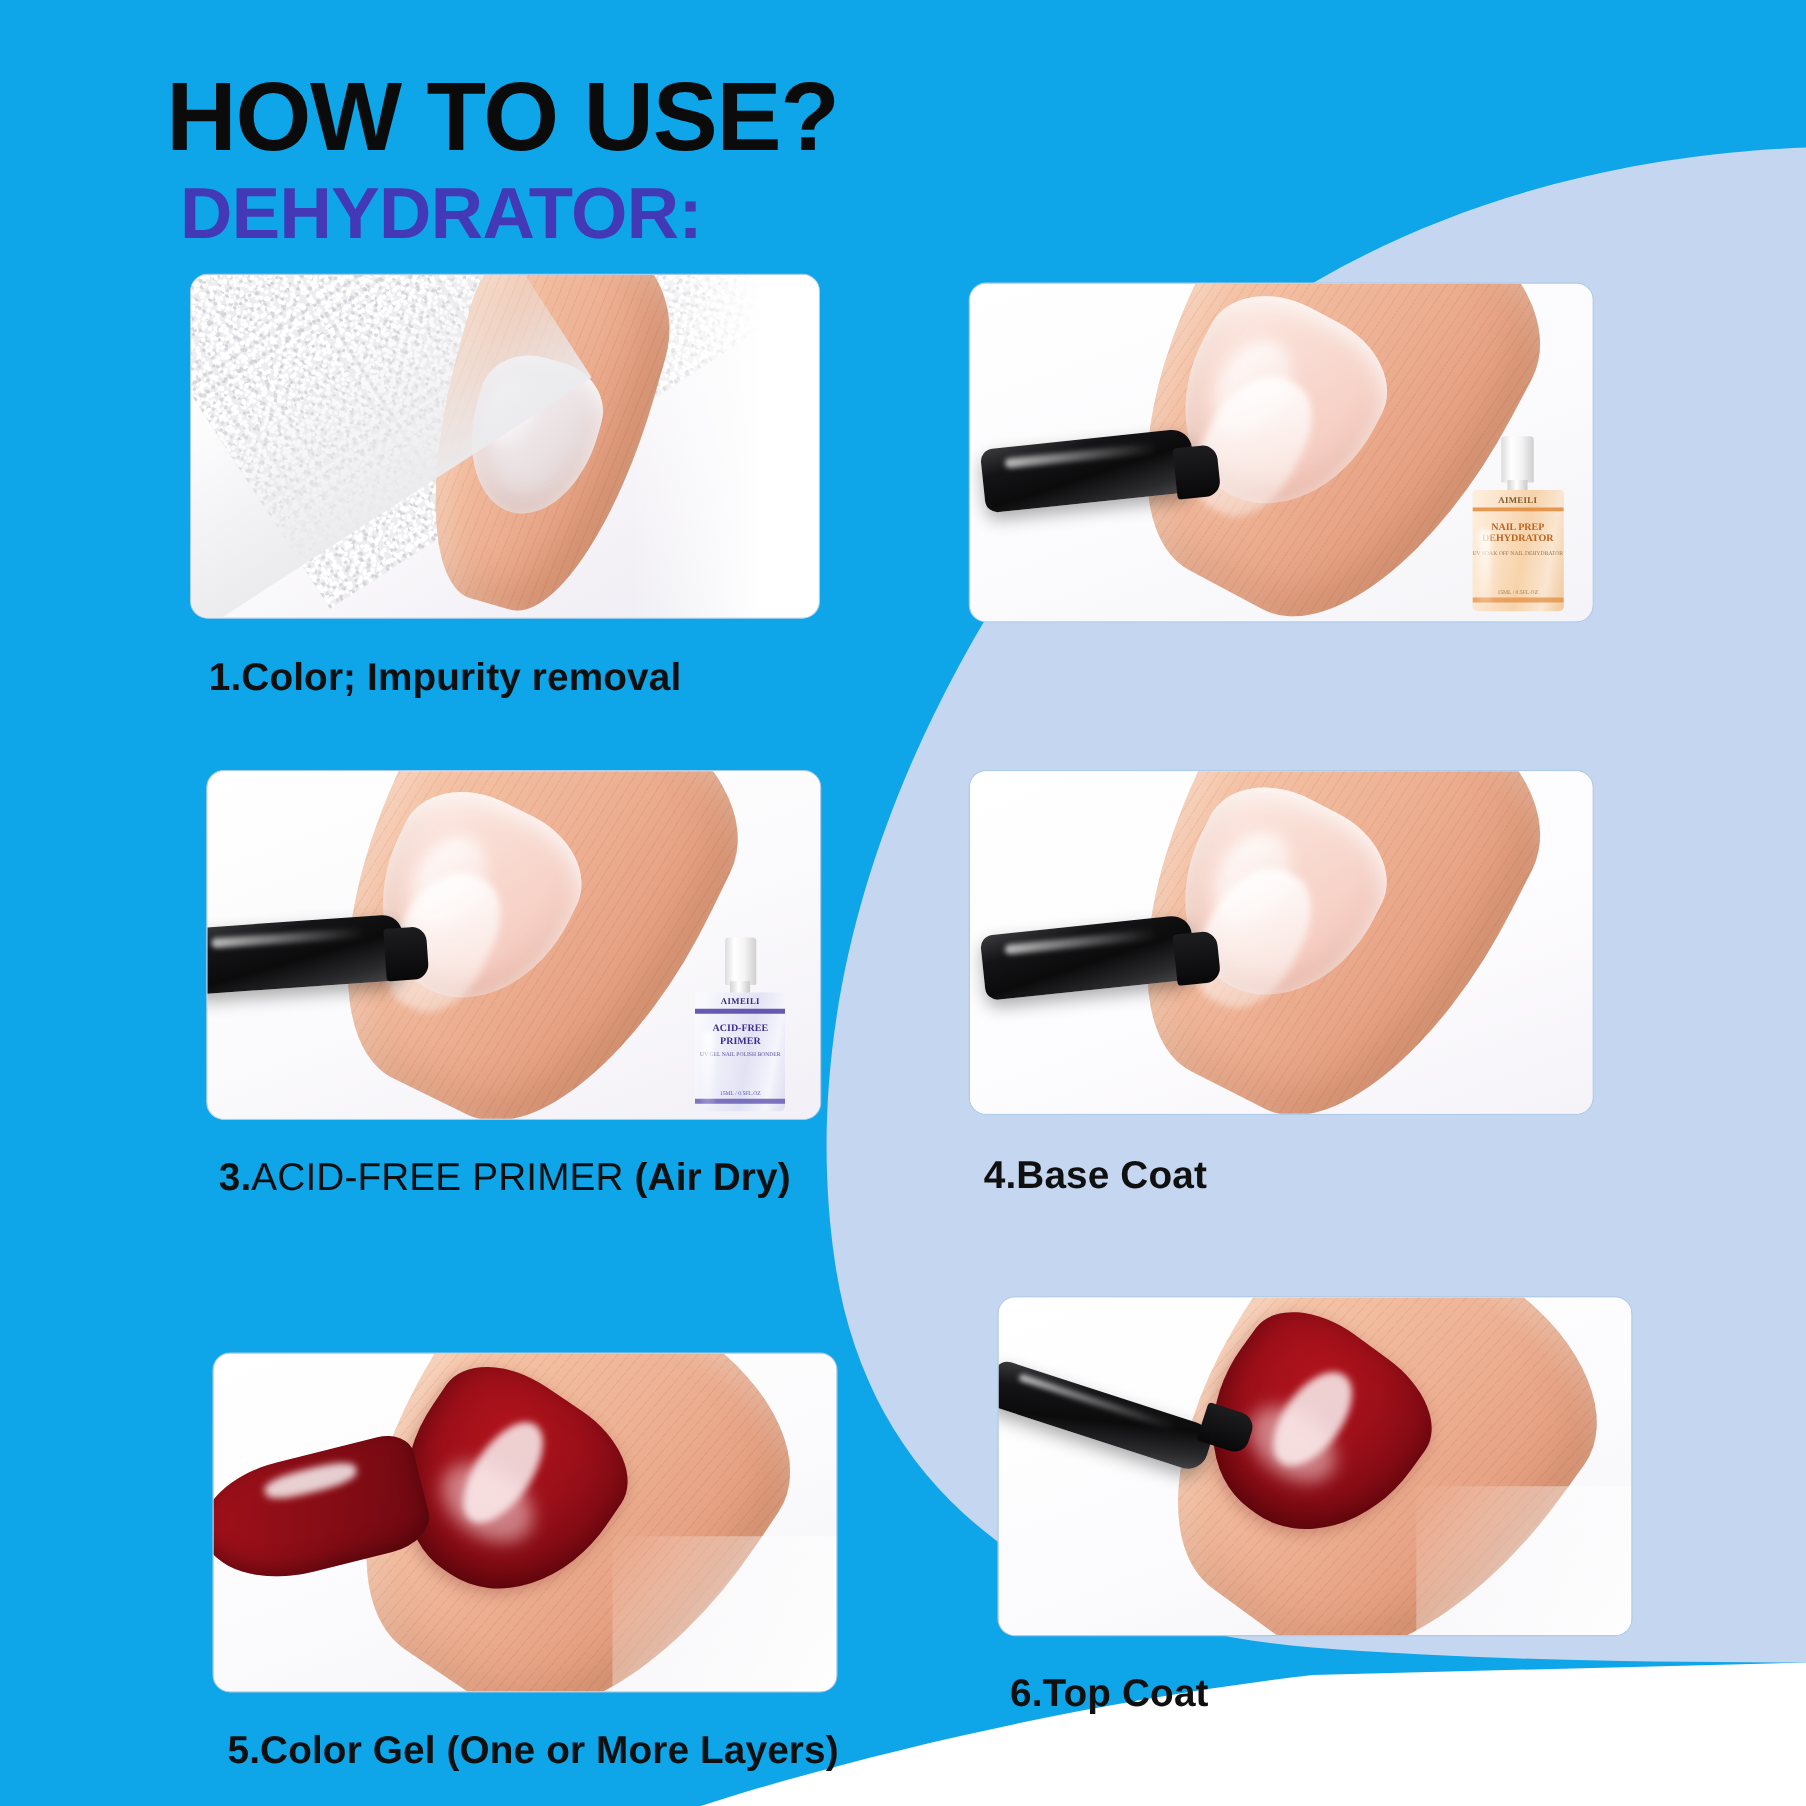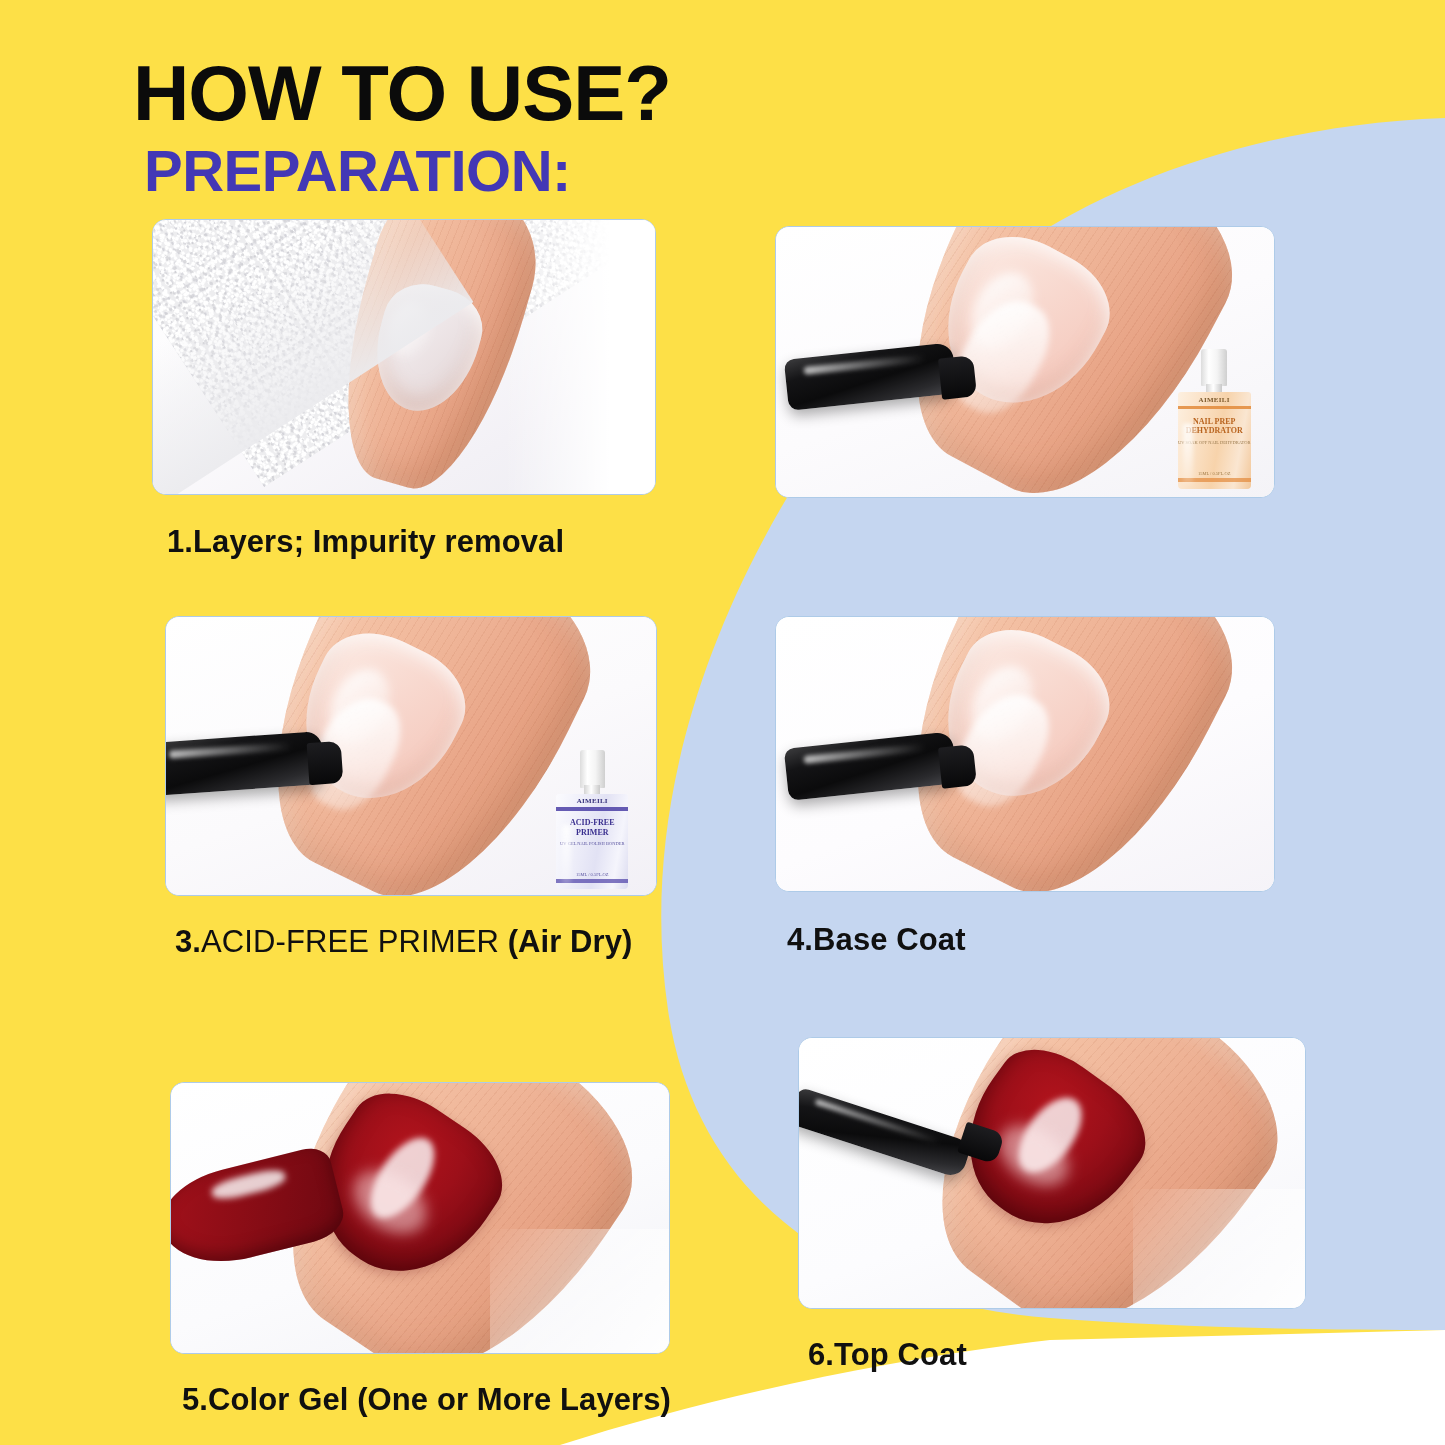--- a/index.html
+++ b/index.html
@@ -4,21 +4,21 @@
 <title>How To Use - Preparation</title>
 <style>
   html,body{margin:0;padding:0;}
   body{
     width:1445px;height:1445px;
     background:#ffffff;
     font-family:"Liberation Sans", sans-serif;
     overflow:hidden;
     position:relative;
   }
-  #page{position:absolute;inset:0;width:1445px;height:1445px;overflow:hidden;background:#fde047;}
+  #page{position:absolute;inset:0;width:1445px;height:1445px;overflow:hidden;background:#0ea5e9;}
 
   
   .blob-layer{position:absolute;inset:0;width:1445px;height:1445px;z-index:0;pointer-events:none;}
 
   
   .title-block{position:absolute;left:133px;top:56px;z-index:5;}
   .title-main{
     font-size:78px;line-height:.96;font-weight:700;color:#0b0b0b;
     letter-spacing:-1px;margin:0;white-space:nowrap;
   }
@@ -210,21 +210,21 @@
              C1180,128 960,240 830,430
              C700,620 640,820 668,1010
              C694,1188 830,1300 1050,1318
              C1180,1328 1320,1330 1445,1330
              Z" fill="#c5d6f0"></path>
     <path d="M1445,1330 L1445,1445 L560,1445 C700,1400 880,1360 1050,1340 Z" fill="#ffffff"></path>
   </svg>
 
   <div class="title-block">
     <h1 class="title-main">HOW TO USE?</h1>
-    <h2 class="title-sub">PREPARATION:</h2>
+    <h2 class="title-sub">DEHYDRATOR:</h2>
   </div>
 
   <div class="card" style="left:152px;top:219px;width:510px;height:360px;">
     <div class="thumb" style="width:504px;height:276px;">
       <div class="scene">
         <div class="bg-studio"></div>
 
         <div class="file-board">
           <div class="file-grit"></div>
         </div>
@@ -238,21 +238,21 @@
         </div>
         <div class="nail nail-milky" style="left:44.5%;top:24%;width:20%;height:46%;transform:rotate(16deg);"></div>
         <div class="nail-shine" style="left:47%;top:30%;width:8%;height:20%;transform:rotate(16deg);"></div>
 
         <div style="position:absolute;left:0;bottom:-6%;width:76%;height:50%;
                     background:linear-gradient(0deg,rgba(235,235,238,.95),rgba(235,235,238,0));
                     transform:rotate(-33deg);transform-origin:0 100%;"></div>
       </div>
     </div>
     <div class="caption" style="top:305px;left:15px;">
-      <span>1.</span><span>Layers; Impurity removal</span>
+      <span>1.</span><span>Color; Impurity removal</span>
     </div>
   </div>
 
   <div class="card" style="left:775px;top:226px;width:510px;height:360px;">
     <div class="thumb" style="width:500px;height:272px;">
       <div class="scene">
         <div class="bg-studio" style="background:linear-gradient(160deg,#ffffff 0%,#fcfbfd 50%,#f4f3f7 100%);"></div>
 
         <div class="finger" style="left:30%;top:-30%;width:55%;height:128%;transform:rotate(28deg);
                     border-radius:44% 44% 38% 38%/24% 24% 66% 66%;">

